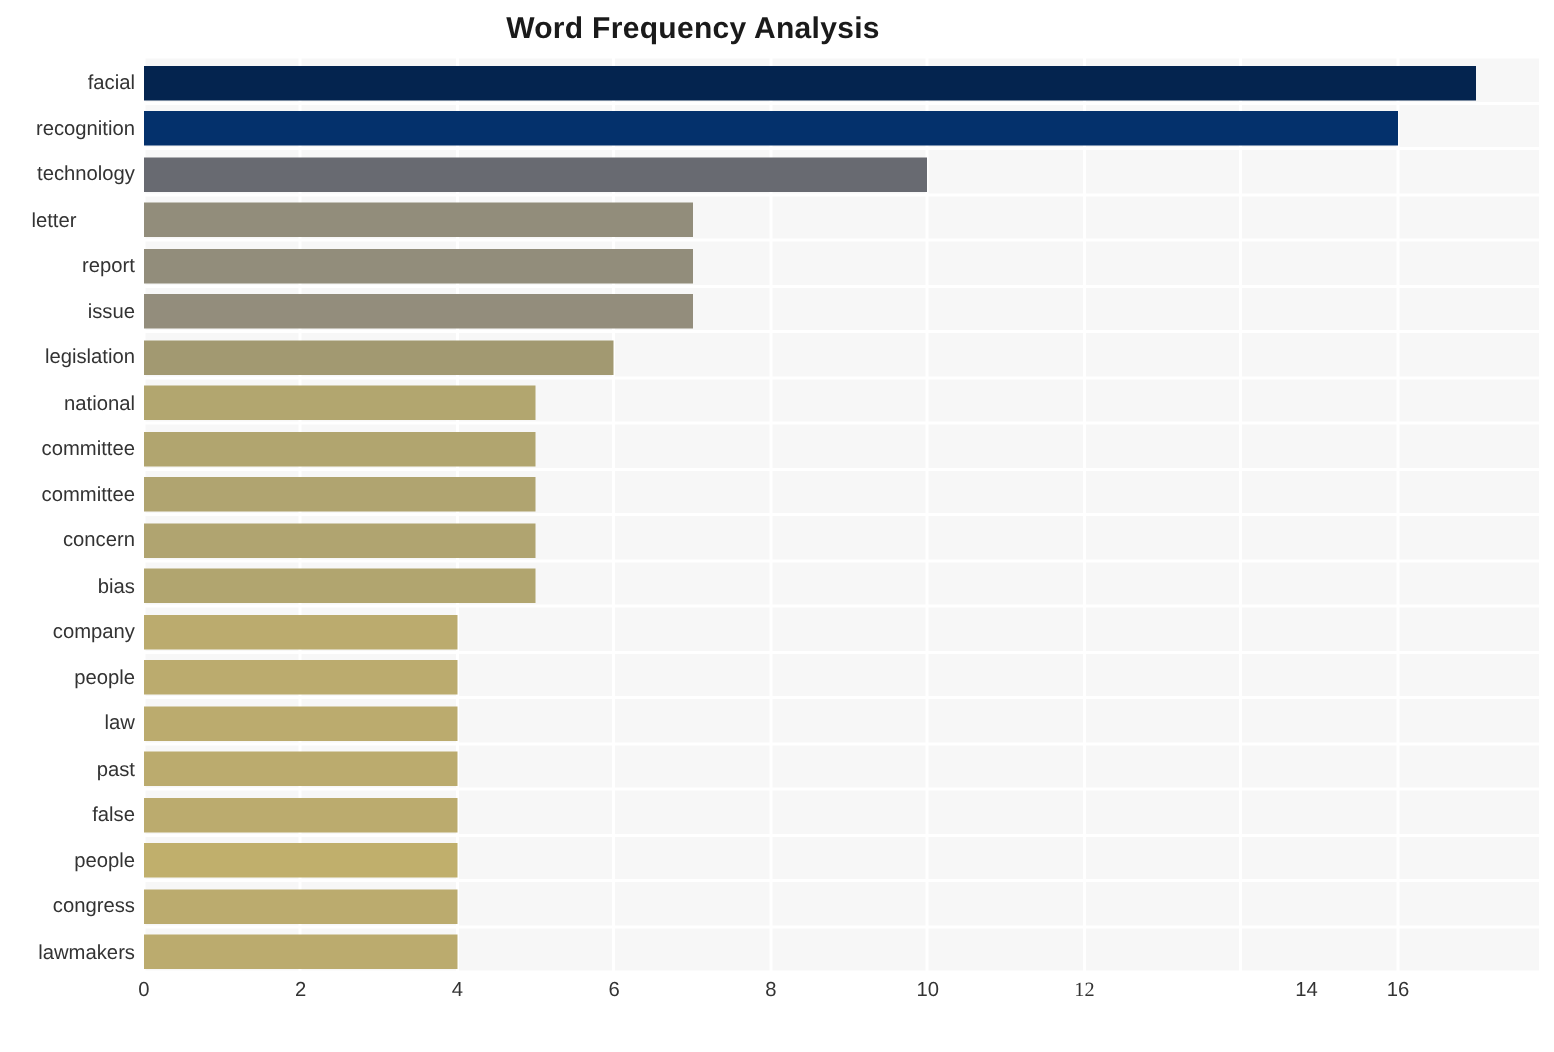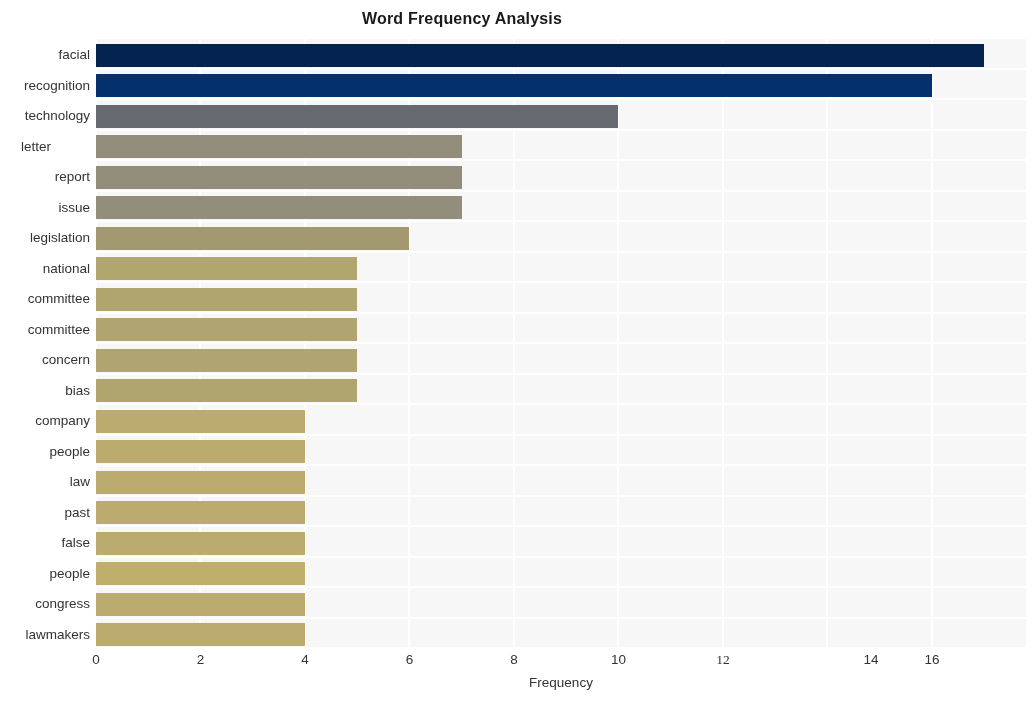--- a/index.html
+++ b/index.html
@@ -22,21 +22,21 @@
     background: #ffffff;
   }
 
   
   #chart-title {
     position: absolute;
     left: 0;
     top: 6px;
     width: 924px;
     text-align: center;
-    font-size: 16px;
+    font-size: 20px;
     font-weight: bold;
     color: #1a1a1a;
     letter-spacing: 0.2px;
     line-height: 26px;
   }
 
   
   #plot-area {
     position: absolute;
     left: 96px;
@@ -210,15 +210,14 @@
       <div class="x-tick-label" style="left: 200.494px;">2</div>
       <div class="x-tick-label" style="left: 304.989px;">4</div>
       <div class="x-tick-label" style="left: 409.483px;">6</div>
       <div class="x-tick-label" style="left: 513.978px;">8</div>
       <div class="x-tick-label" style="left: 618.472px;">10</div>
       <div class="x-tick-label" style="left: 722.966px; font-family: Liberation Serif, serif;">12</div>
       <div class="x-tick-label" style="left: 871px;">14</div>
       <div class="x-tick-label" style="left: 931.955px;">16</div>
     </div>
 
-  <div id="x-axis-title">Frequency</div>
 
 </div>
 
 </body></html>

